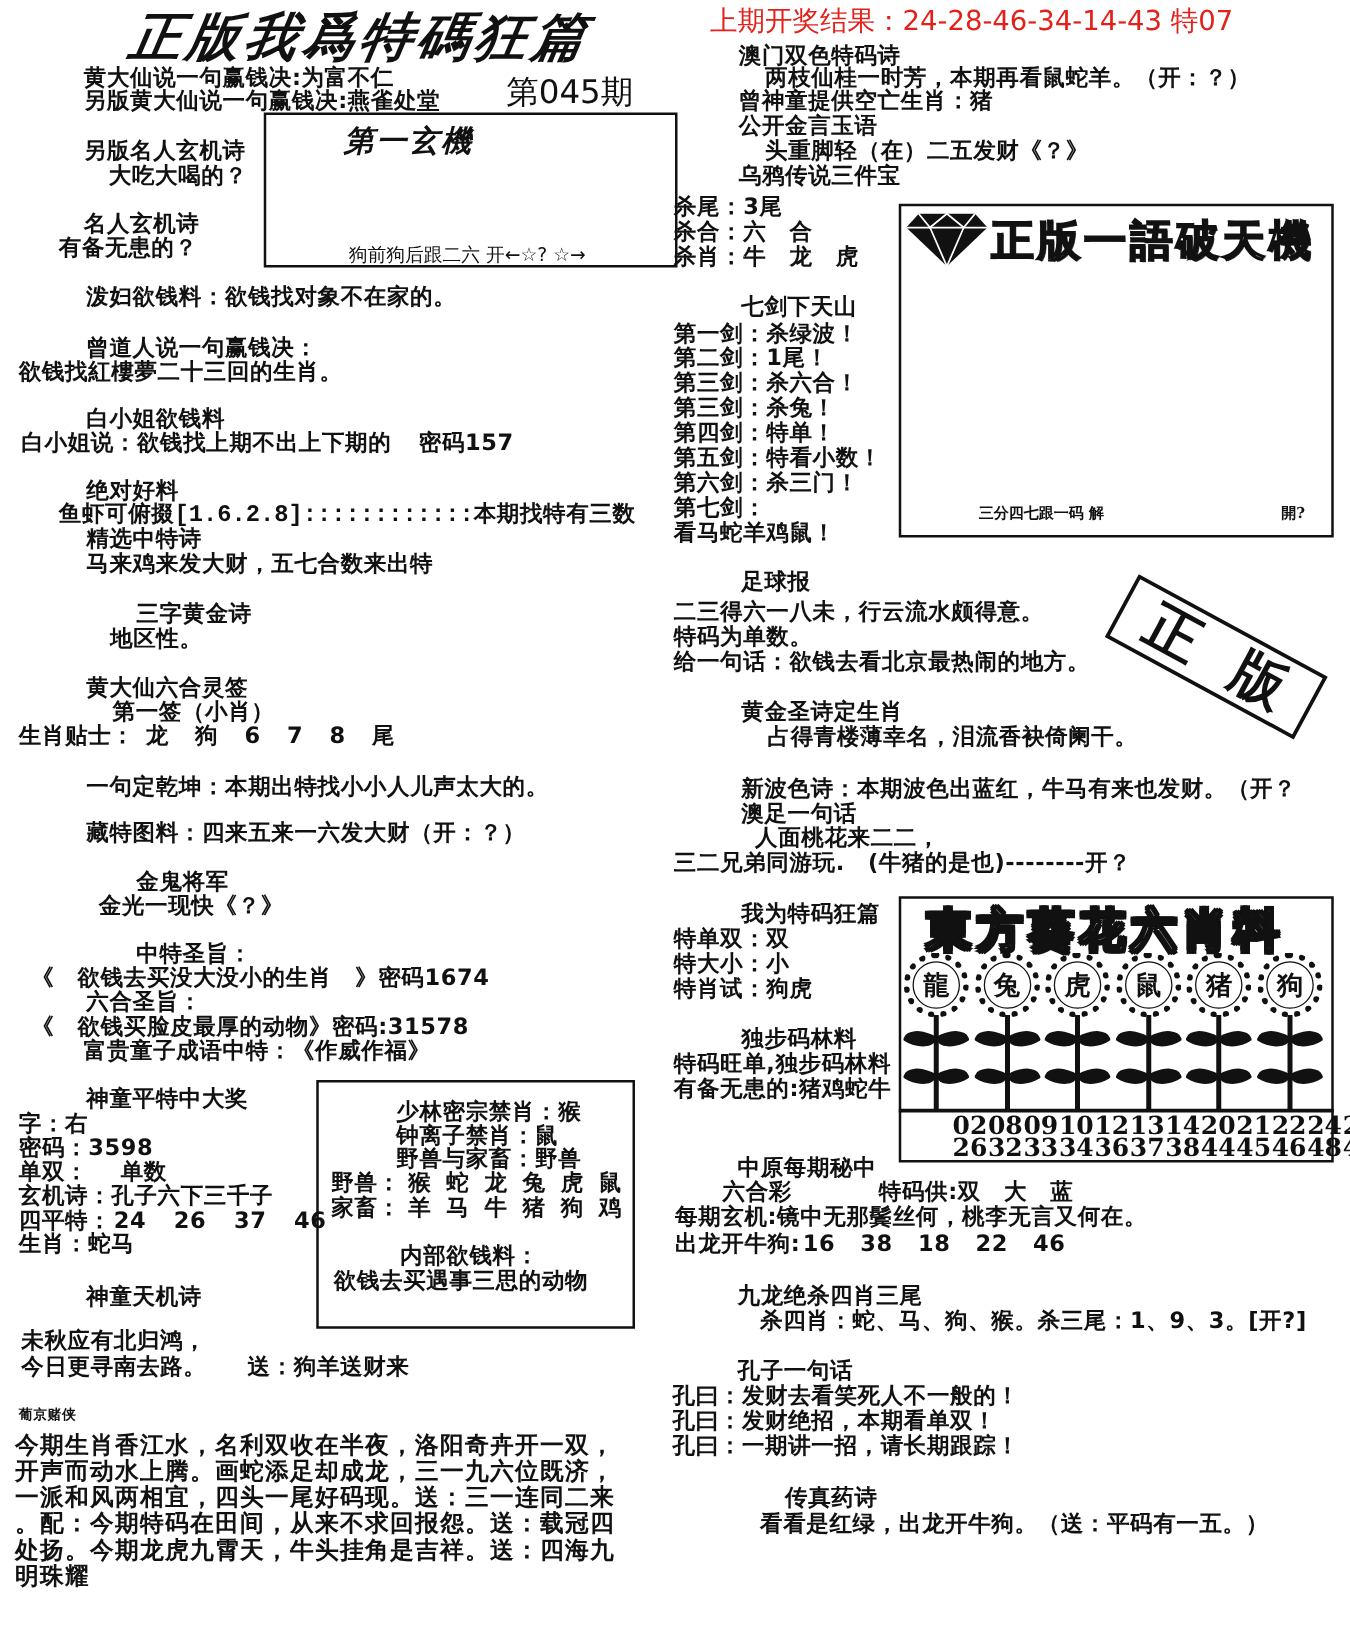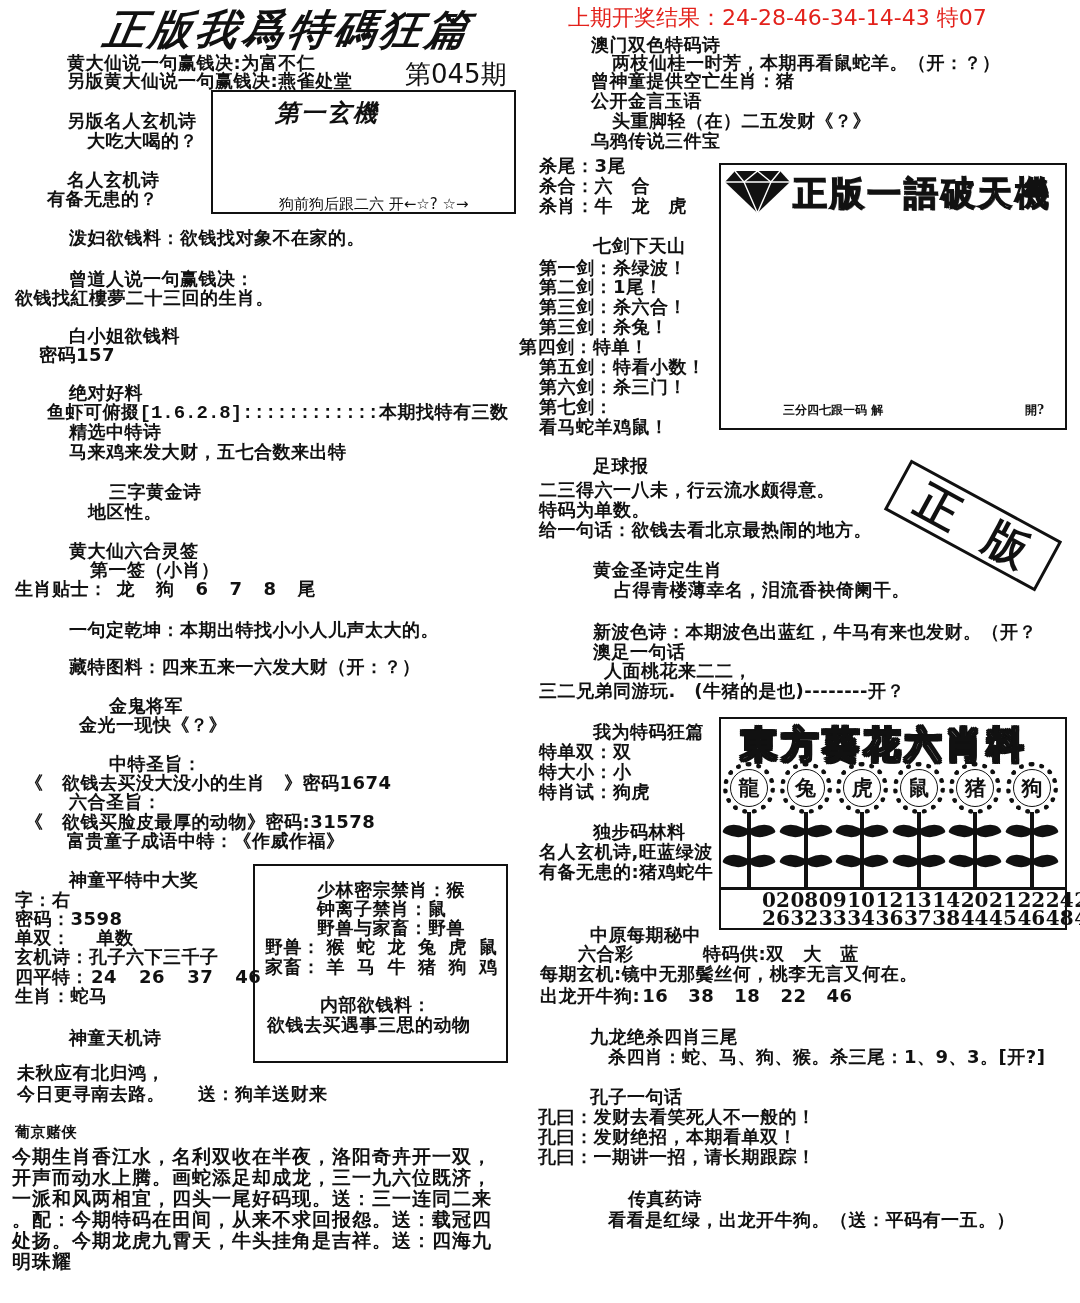--- a/index.html
+++ b/index.html
@@ -16,21 +16,21 @@
   .row { display:flex; align-items:baseline; }
   .box { position:absolute; border:2.5px solid #111; box-sizing:border-box; }
   .main-title {
     position:absolute; left:100px; top:6px; white-space:pre;
     font-size:42px; line-height:48px; font-weight:900; font-style:italic;
     letter-spacing:4px; transform:skewX(-10deg); transform-origin:left bottom;
   }
   .issue { font-size:26px; line-height:30px; font-weight:normal; letter-spacing:0; }
   .result { font-size:22px; line-height:26px; font-weight:normal; letter-spacing:0; color:#e3211b; }
   .p { font-size:19px; line-height:21px; letter-spacing:1px; }
-  .small { font-size:15px; line-height:18px; }
+  .small { font-size:11px; line-height:18px; }
   .mono { font-family:"Liberation Mono", "DejaVu Sans Mono", monospace; font-size:19px; letter-spacing:0; }
 
   .xj-title { position:absolute; left:62px; top:7px; font-size:24px; line-height:28px; font-style:italic; font-weight:900; letter-spacing:2px; white-space:pre; }
   .xj-clue { position:absolute; left:66px; top:104px; font-size:15px; line-height:17px; font-weight:normal; white-space:pre; }
 
   .outline-title {
     position:absolute; white-space:pre; font-family:"DejaVu Serif", "Liberation Serif", serif;
     color:#fff; -webkit-text-stroke:1.4px #111; font-weight:bold;
   }
   .yy-title { left:72px; top:8px; font-size:34px; line-height:40px; letter-spacing:3px; text-shadow:1px 1px 0 #555; }
@@ -62,37 +62,38 @@
 </head>
 <body>
 
 <div class="main-title">正版我爲特碼狂篇</div>
 <div class="t issue" style="left:405px;top:59px">第045期</div>
 <div class="t result" style="left:568px;top:5px">上期开奖结果：24-28-46-34-14-43 特07</div>
 
 <div class="t" style="left:67px;top:53px">黄大仙说一句赢钱决:为富不仁</div>
 <div class="t" style="left:67px;top:71px">另版黄大仙说一句赢钱决:燕雀处堂</div>
 
-<div class="box" style="left:211px;top:90px;width:305px;height:124px">
+<div class="box" style="left:211px;top:90px;width:331px;height:124px">
   <div class="xj-title">第一玄機</div>
   <div class="xj-clue">狗前狗后跟二六 开←☆? ☆→</div>
 </div>
 
 <div class="t" style="left:67px;top:111px">另版名人玄机诗</div>
 <div class="t" style="left:87px;top:131px">大吃大喝的？</div>
 <div class="t" style="left:67px;top:170px">名人玄机诗</div>
 <div class="t" style="left:47px;top:189px">有备无患的？</div>
 
 <div class="t" style="left:69px;top:228px">泼妇欲钱料：欲钱找对象不在家的。</div>
 
 <div class="t" style="left:69px;top:269px">曾道人说一句赢钱决：</div>
 <div class="t" style="left:15px;top:288px">欲钱找紅樓夢二十三回的生肖。</div>
 
 <div class="t" style="left:69px;top:326px">白小姐欲钱料</div>
 <div class="t row" style="left:17px;top:345px">
+  <span>白小姐说：欲钱找上期不出上下期的</span>
   <span style="margin-left:22px">密码157</span>
 </div>
 
 <div class="t" style="left:69px;top:383px">绝对好料</div>
 <div class="t row" style="left:47px;top:402px">
   <span>鱼虾可俯掇</span>
   <span class="mono">[1.6.2.8]::::::::::::</span>
   <span>本期找特有三数</span>
 </div>
 <div class="t" style="left:69px;top:422px">精选中特诗</div>
@@ -216,21 +217,21 @@
   <div class="outline-title yy-title">正版一語破天機</div>
   <div class="yy-foot" style="left:62px">三分四七跟一码 解</div>
   <div class="yy-foot" style="left:304px">開?</div>
 </div>
 
 <div class="t" style="left:593px;top:236px">七剑下天山</div>
 <div class="t" style="left:539px;top:258px">第一剑：杀绿波！</div>
 <div class="t" style="left:539px;top:277px">第二剑：1尾！</div>
 <div class="t" style="left:539px;top:297px">第三剑：杀六合！</div>
 <div class="t" style="left:539px;top:317px">第三剑：杀兔！</div>
-<div class="t" style="left:519px;top:337px">第四剑：特单！</div>
+<div class="t" style="left:539px;top:337px">第四剑：特单！</div>
 <div class="t" style="left:539px;top:357px">第五剑：特看小数！</div>
 <div class="t" style="left:539px;top:377px">第六剑：杀三门！</div>
 <div class="t" style="left:539px;top:397px">第七剑：</div>
 <div class="t" style="left:539px;top:417px">看马蛇羊鸡鼠！</div>
 
 <div class="stamp">正版</div>
 
 <div class="t" style="left:593px;top:456px">足球报</div>
 <div class="t" style="left:539px;top:480px">二三得六一八未，行云流水颇得意。</div>
 <div class="t" style="left:539px;top:500px">特码为单数。</div>
@@ -243,21 +244,21 @@
 <div class="t" style="left:593px;top:642px">澳足一句话</div>
 <div class="t" style="left:604px;top:661px">人面桃花来二二，</div>
 <div class="t" style="left:539px;top:681px">三二兄弟同游玩.　(牛猪的是也)--------开？</div>
 
 <div class="t" style="left:593px;top:722px">我为特码狂篇</div>
 <div class="t" style="left:539px;top:742px">特单双：双</div>
 <div class="t" style="left:539px;top:762px">特大小：小</div>
 <div class="t" style="left:539px;top:782px">特肖试：狗虎</div>
 
 <div class="t" style="left:593px;top:822px">独步码林料</div>
-<div class="t" style="left:539px;top:842px">名人玄机诗,旺蓝绿波</div>
+<div class="t" style="left:539px;top:842px">特码旺单,独步码林料</div>
 <div class="t" style="left:539px;top:862px">有备无患的:猪鸡蛇牛</div>
 
 <div class="box" style="left:719px;top:717px;width:348px;height:213px">
   <div class="outline-title kh-title">東方葵花六肖料</div>
 </div>
 
 <div class="flower" style="left:721px">
   <div class="ring"></div>
     <div class="core">龍</div>
   <div class="stem"></div>

